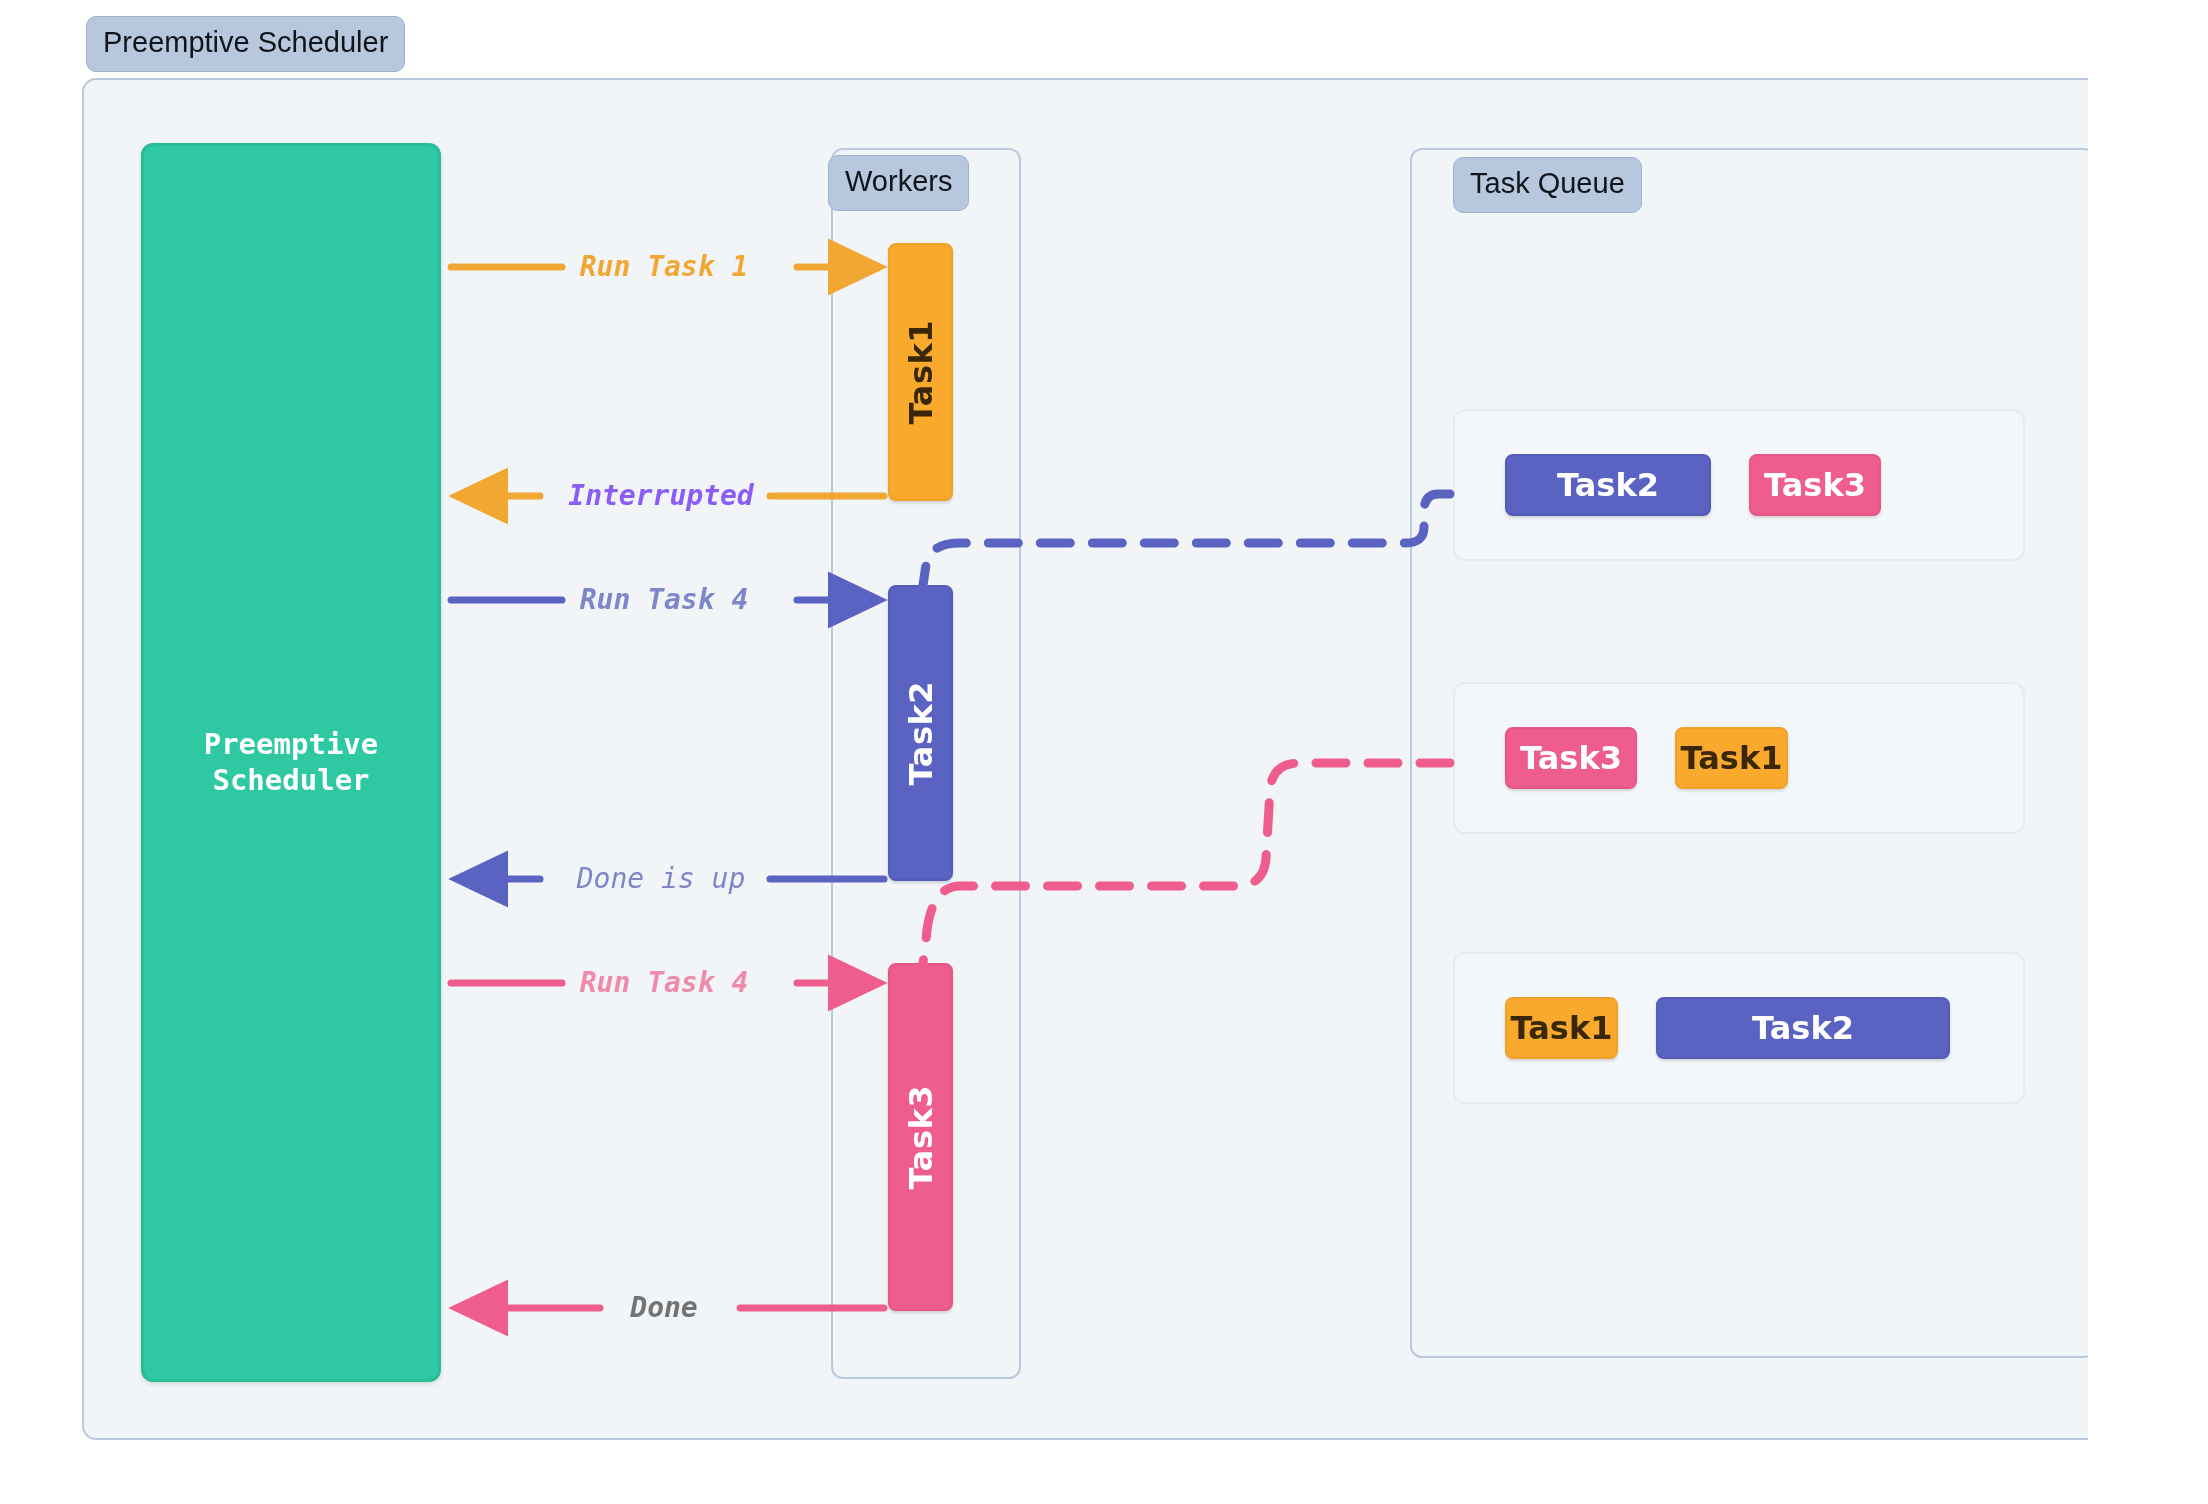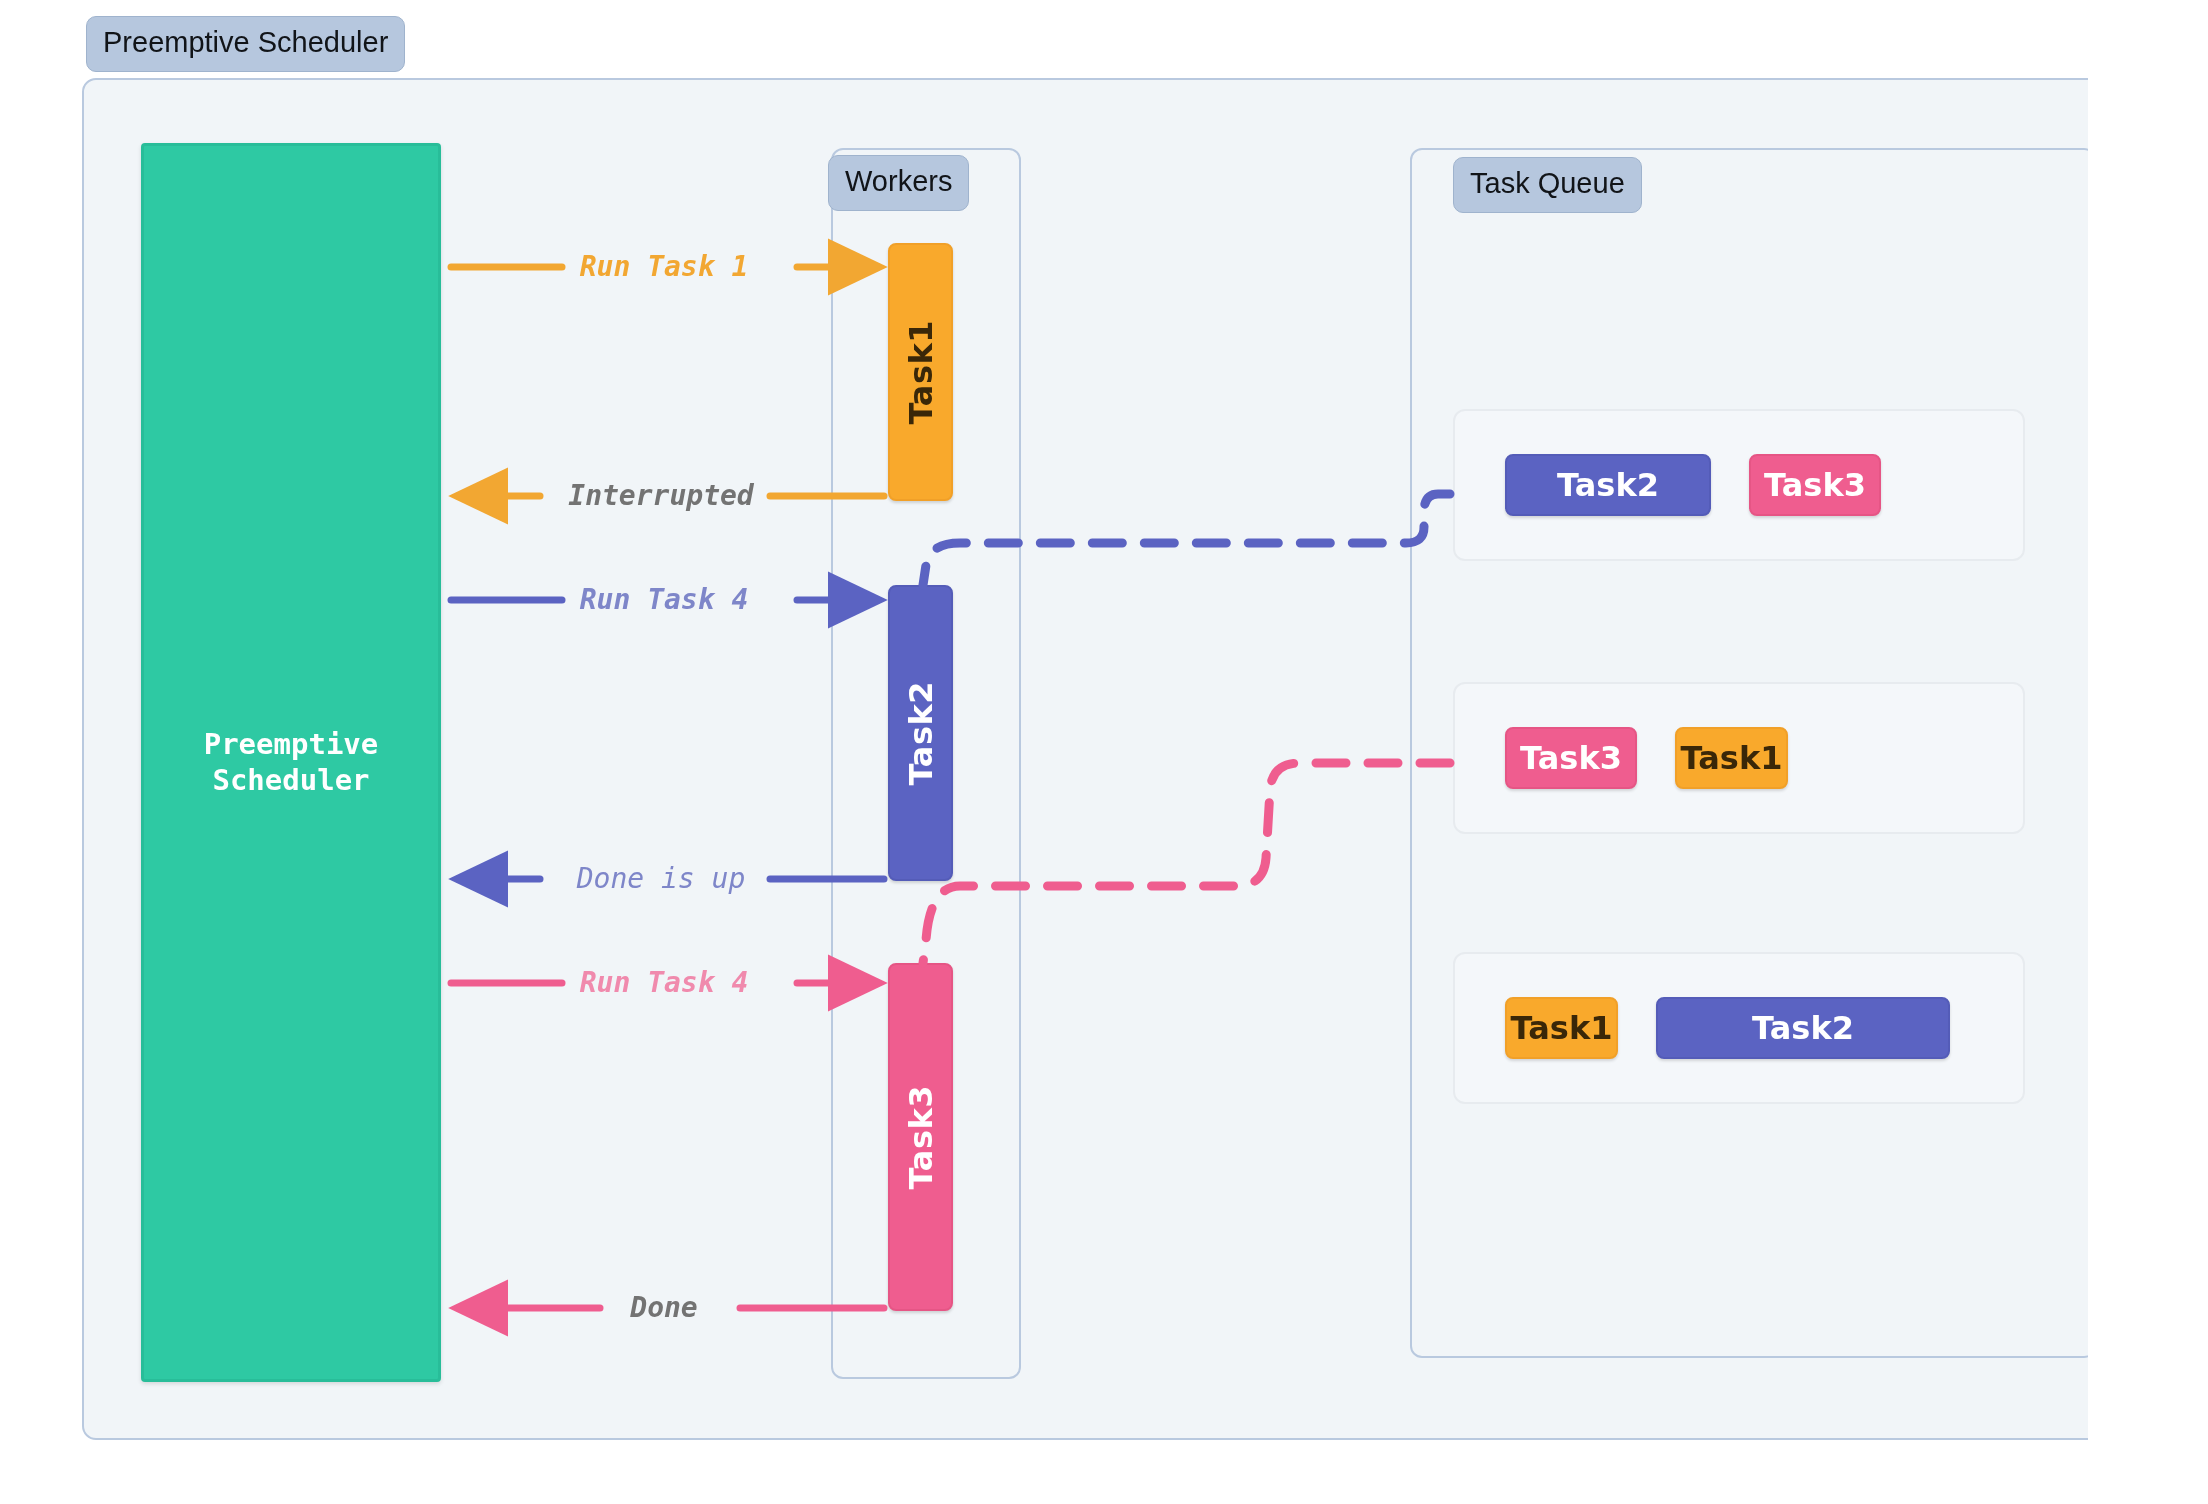--- a/index.html
+++ b/index.html
@@ -60,21 +60,21 @@
 
   
   #scheduler-node {
     position: absolute;
     left: 141px;
     top: 143px;
     width: 300px;
     height: 1239px;
     background: #2ec9a3;
     border: 3px solid #28bd99;
-    border-radius: 4px;
+    border-radius: 12px;
     box-sizing: border-box;
     display: flex;
     align-items: center;
     justify-content: center;
     box-shadow: 0 2px 4px rgba(0,0,0,0.12);
   }
   #scheduler-node .nlabel {
     color: #ffffff;
     font-family: "DejaVu Sans Mono", "Liberation Mono", monospace;
     font-weight: bold;
@@ -239,19 +239,19 @@
 
     <line x1="884" y1="1308" x2="740" y2="1308" stroke="#ef5d8f" stroke-width="7" stroke-linecap="round"></line>
     <line x1="600" y1="1308" x2="458" y2="1308" stroke="#ef5d8f" stroke-width="7" stroke-linecap="round" marker-end="url(#ar-pink)"></line>
 
     <path d="M 1450 494 L 1438 494 Q 1424 494 1424 512 L 1424 527 Q 1424 543 1406 543 L 960 543 Q 930 543 926 565 L 923 585" fill="none" stroke="#5b63c2" stroke-width="9" stroke-dasharray="30 22" stroke-linecap="round"></path>
 
     <path d="M 1450 763 L 1300 763 Q 1272 763 1270 790 L 1266 858 Q 1264 886 1236 886 L 960 886 Q 930 886 926 940 L 923 963" fill="none" stroke="#ef5d8f" stroke-width="9" stroke-dasharray="30 22" stroke-linecap="round"></path>
   </svg>
 
   <div class="edge-label lbl-bold" style="left:664px; top:267px; color:#f2a732;">Run Task 1</div>
-  <div class="edge-label lbl-bold" style="left:661px; top:496px; color:#737373;">Interrupted</div>
+  <div class="edge-label lbl-bold" style="left:661px; top:496px; color:#8b5cf6;">Interrupted</div>
   <div class="edge-label lbl-bold" style="left:664px; top:600px; color:#7e86c9;">Run Task 4</div>
   <div class="edge-label" style="left:661px; top:879px; color:#7e86c9;">Done is up</div>
   <div class="edge-label lbl-bold" style="left:664px; top:983px; color:#f08aad;">Run Task 4</div>
   <div class="edge-label lbl-bold" style="left:664px; top:1308px; color:#737373;">Done</div>
 
 </div>
 
 </body></html>

